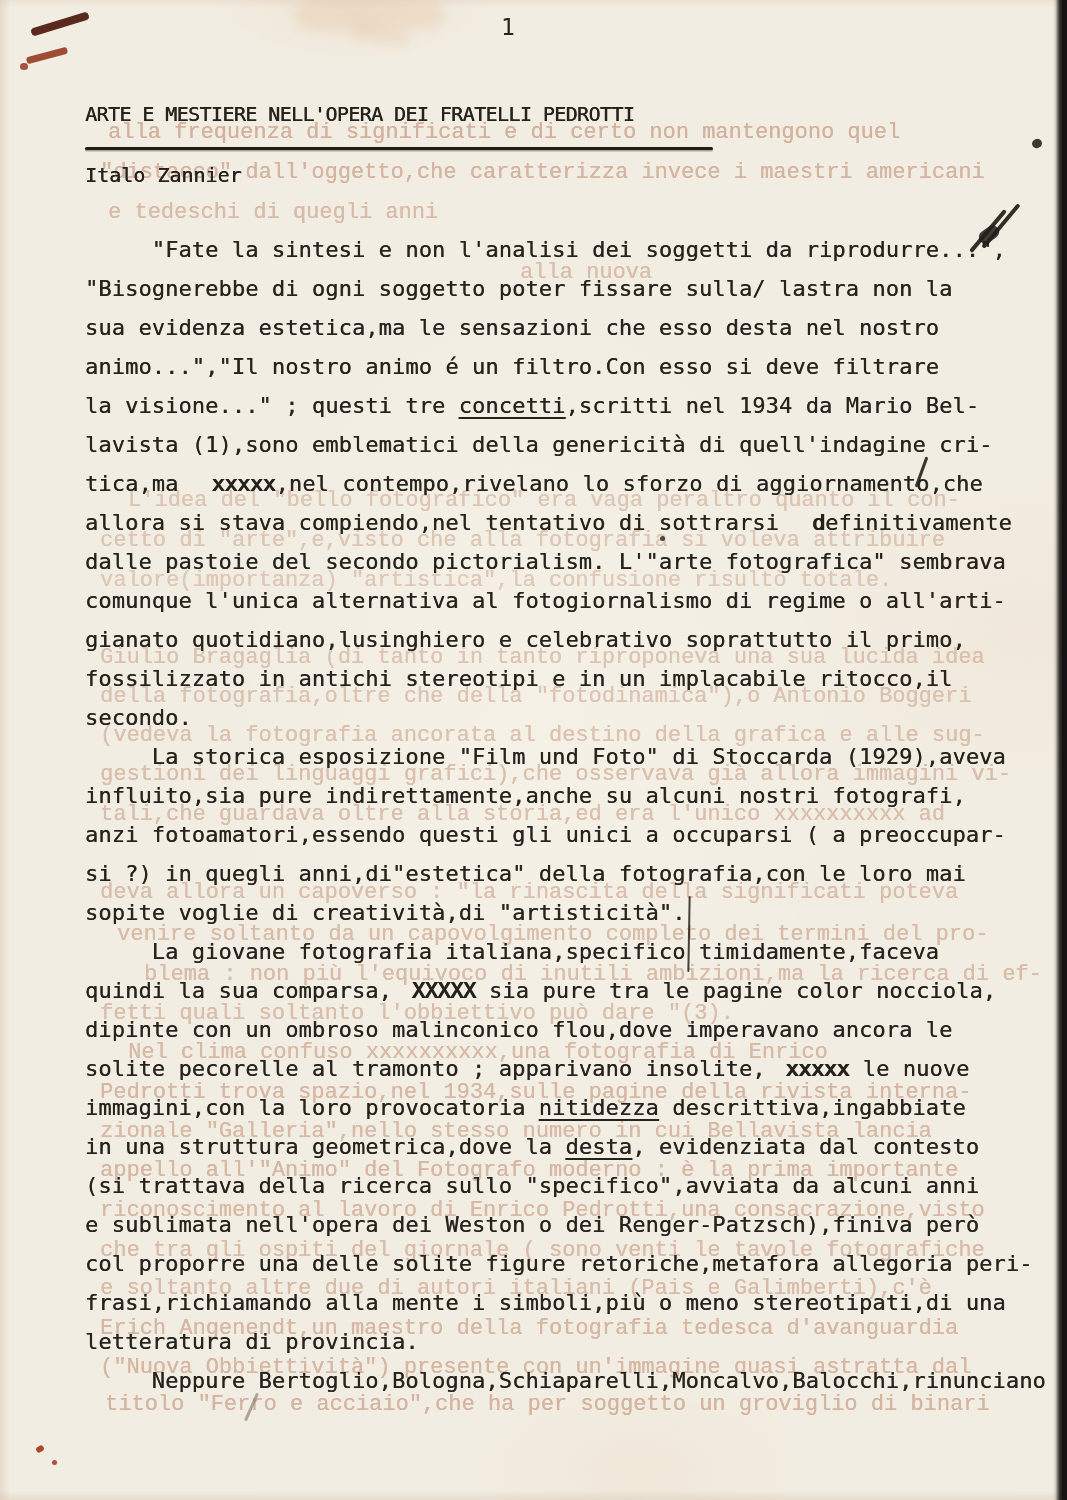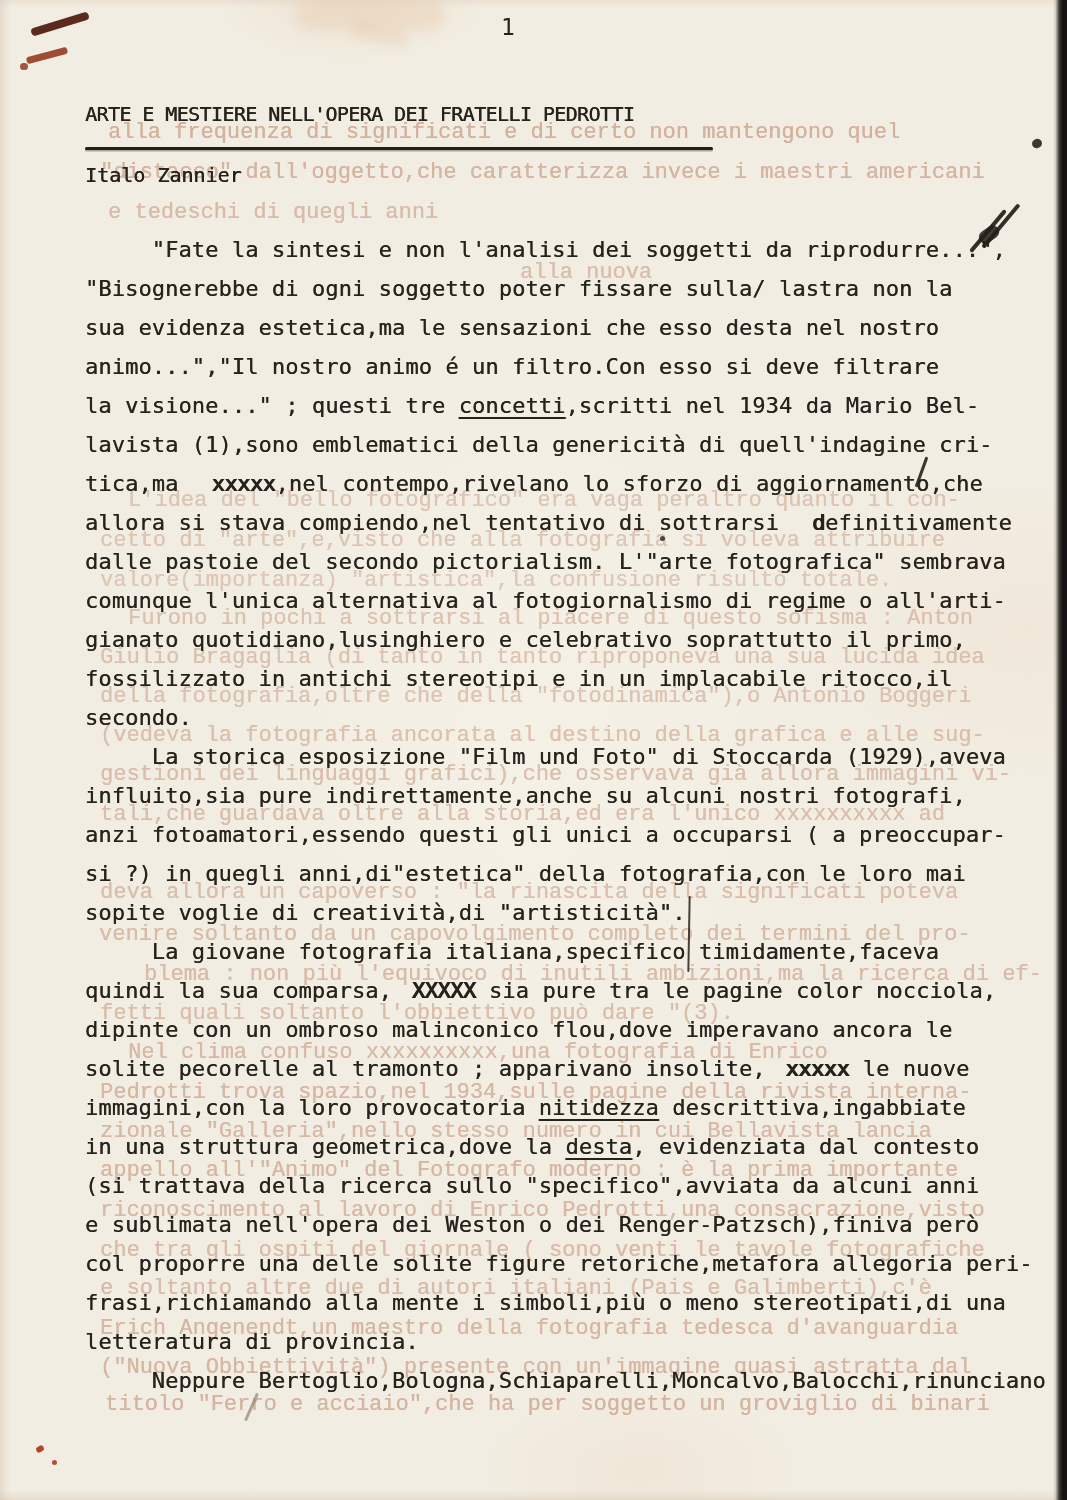--- a/index.html
+++ b/index.html
@@ -53,28 +53,27 @@
 <div class="page">
 
   <div class="ghost-layer" id="ghost-lines">
       <div class="ghost-line" style="top: 118px; left: 108px; opacity: 0.5;">alla frequenza di significati e di certo non mantengono quel</div>
       <div class="ghost-line" style="top: 158px; left: 100px; opacity: 0.48;">"distacco" dall'oggetto,che caratterizza invece i maestri americani</div>
       <div class="ghost-line" style="top: 198px; left: 108px; opacity: 0.42;">e tedeschi di quegli anni</div>
       <div class="ghost-line" style="top: 258px; left: 520px; opacity: 0.4;">alla nuova</div>
       <div class="ghost-line" style="top: 486px; left: 128px; opacity: 0.34;">L'idea del "bello fotografico" era vaga peraltro quanto il con-</div>
       <div class="ghost-line" style="top: 526px; left: 100px; opacity: 0.34;">cetto di "arte",e,visto che alla fotografia si voleva attribuire</div>
       <div class="ghost-line" style="top: 566px; left: 100px; opacity: 0.32;">valore(importanza) "artistica",la confusione risultò totale.</div>
-      <div class="ghost-line" style="top: 604px; left: 128px; opacity: 0.36;">Furono in pochi a sottrarsi al piacere di questo sofisma : Anton</div>
       <div class="ghost-line" style="top: 643px; left: 100px; opacity: 0.36;">Giulio Bragaglia (di tanto in tanto riproponeva una sua lucida idea</div>
       <div class="ghost-line" style="top: 682px; left: 100px; opacity: 0.36;">della fotografia,oltre che della "fotodinamica"),o Antonio Boggeri</div>
       <div class="ghost-line" style="top: 721px; left: 100px; opacity: 0.38;">(vedeva la fotografia ancorata al destino della grafica e alle sug-</div>
       <div class="ghost-line" style="top: 760px; left: 100px; opacity: 0.4;">gestioni dei linguaggi grafici),che osservava già allora immagini vi-</div>
       <div class="ghost-line" style="top: 800px; left: 100px; opacity: 0.4;">tali,che guardava oltre alla storia,ed era l'unico xxxxxxxxxx ad</div>
       <div class="ghost-line" style="top: 878px; left: 100px; opacity: 0.4;">deva allora un capoverso : "la rinascita della significati poteva</div>
-      <div class="ghost-line" style="top: 920px; left: 99px; opacity: 0.42; text-align: right;">venire soltanto da un capovolgimento completo dei termini del pro-</div>
+      <div class="ghost-line" style="top: 920px; left: 117px; opacity: 0.42; text-align: right;">venire soltanto da un capovolgimento completo dei termini del pro-</div>
       <div class="ghost-line" style="top: 960px; left: 108px; opacity: 0.42; margin-left: 36px;">blema : non più l'equivoco di inutili ambizioni,ma la ricerca di ef-</div>
       <div class="ghost-line" style="top: 999px; left: 100px; opacity: 0.4;">fetti quali soltanto l'obbiettivo può dare "(3).</div>
       <div class="ghost-line" style="top: 1038px; left: 128px; opacity: 0.44; text-align: right;">Nel clima confuso xxxxxxxxxx,una fotografia di Enrico</div>
       <div class="ghost-line" style="top: 1078px; left: 100px; opacity: 0.46;">Pedrotti trova spazio,nel 1934,sulle pagine della rivista interna-</div>
       <div class="ghost-line" style="top: 1117px; left: 100px; opacity: 0.44;">zionale "Galleria",nello stesso numero in cui Bellavista lancia</div>
       <div class="ghost-line" style="top: 1156px; left: 100px; opacity: 0.46;">appello all'"Animo" del Fotografo moderno : è la prima importante</div>
       <div class="ghost-line" style="top: 1196px; left: 100px; opacity: 0.44;">riconoscimento al lavoro di Enrico Pedrotti,una consacrazione,visto</div>
       <div class="ghost-line" style="top: 1236px; left: 100px; opacity: 0.42;">che tra gli ospiti del giornale ( sono venti le tavole fotografiche</div>
       <div class="ghost-line" style="top: 1274px; left: 100px; opacity: 0.42;">e soltanto altre due di autori italiani (Pais e Galimberti),c'è</div>
       <div class="ghost-line" style="top: 1314px; left: 100px; opacity: 0.46;">Erich Angenendt,un maestro della fotografia tedesca d'avanguardia</div>

